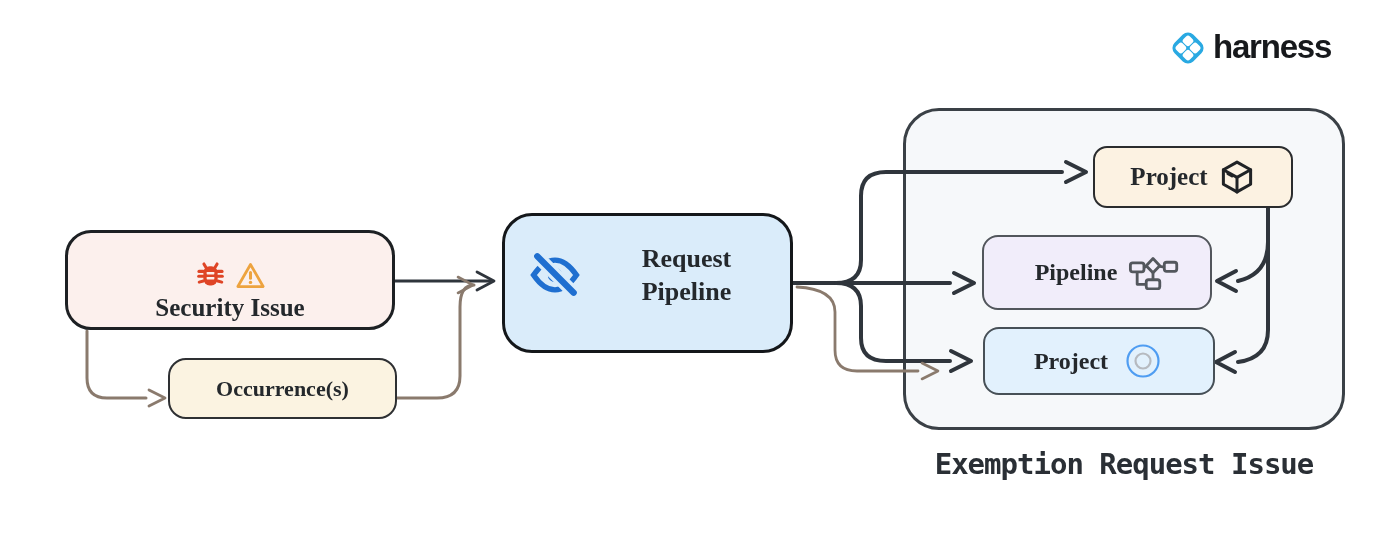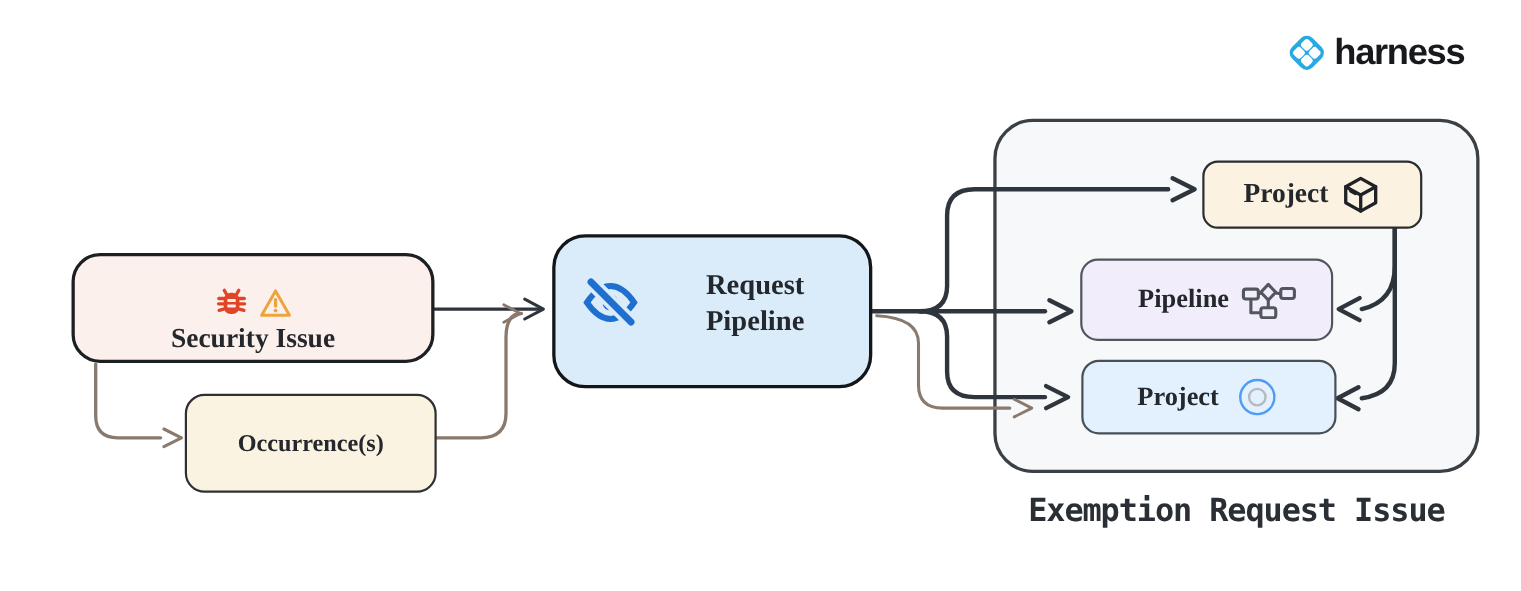--- a/index.html
+++ b/index.html
@@ -23,21 +23,21 @@
 
   .security{
     left:65px;top:230px;width:330px;height:100px;border-radius:26px;
     background:#fcf0ed;border:3px solid #1d2023;
     flex-direction:column;gap:2px;padding-top:20px;
   }
   .security .icon-row{display:flex;align-items:center;gap:7px;}
   .security .node-label{font-size:25px;}
 
   .occurrence{
-    left:168px;top:358px;width:229px;height:90px;border-radius:18px;
+    left:168px;top:358px;width:229px;height:61px;border-radius:18px;
     background:#fbf3e1;border:2.5px solid #2e3033;
   }
   .occurrence .node-label{font-size:22px;}
 
   .request{
     left:502px;top:213px;width:291px;height:140px;border-radius:30px;
     background:#daecfa;border:3px solid #14171a;
     gap:16px;padding:0 16px 16px 22px;justify-content:flex-start;
   }
   .request .req-lines{flex:1;text-align:center;font-weight:700;font-size:26px;line-height:33px;color:#24282c;}

